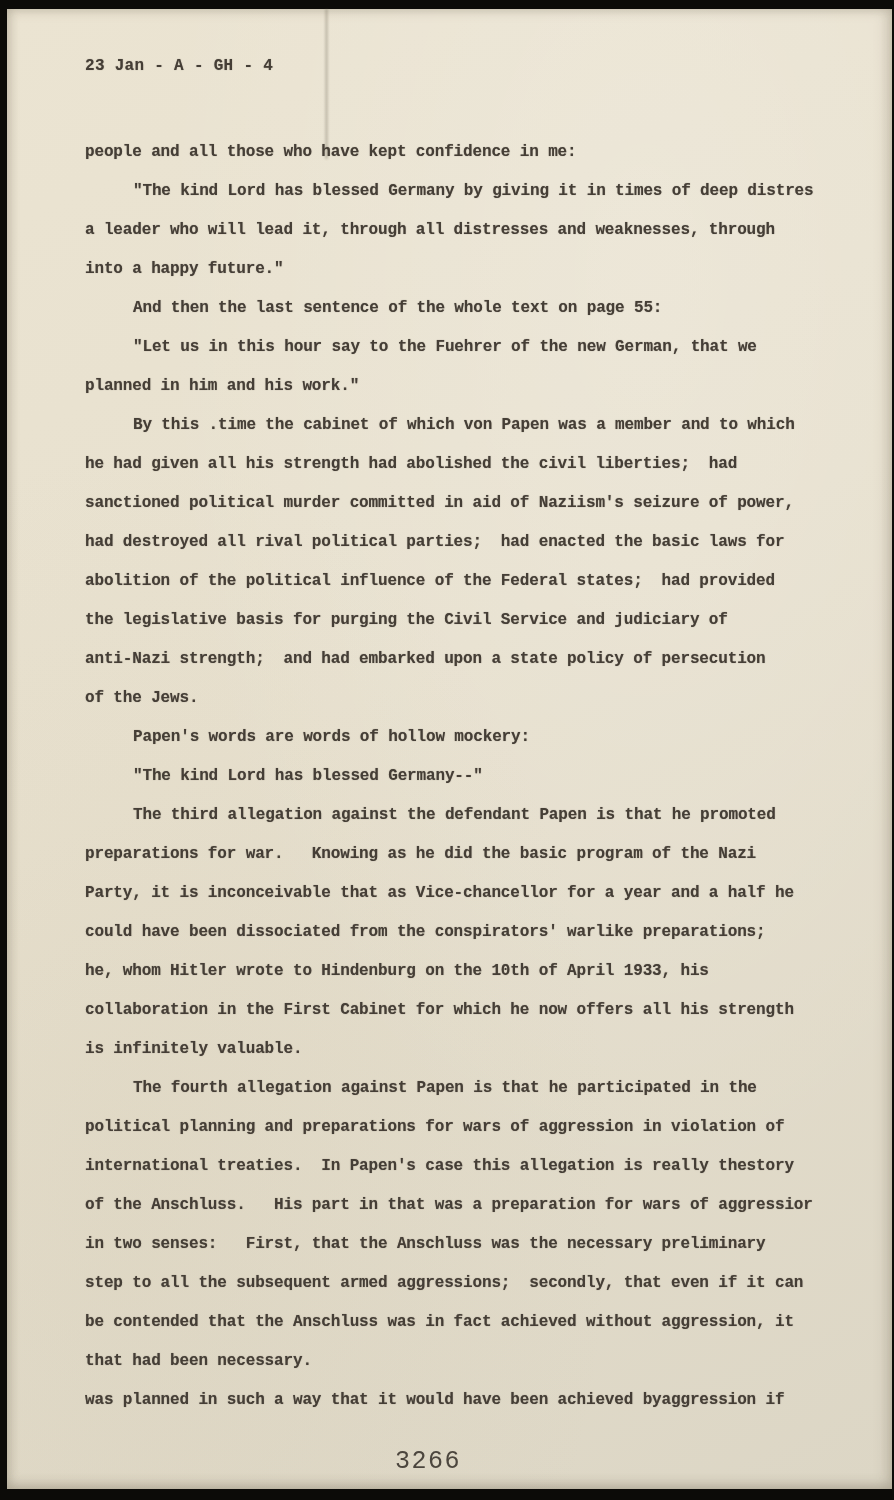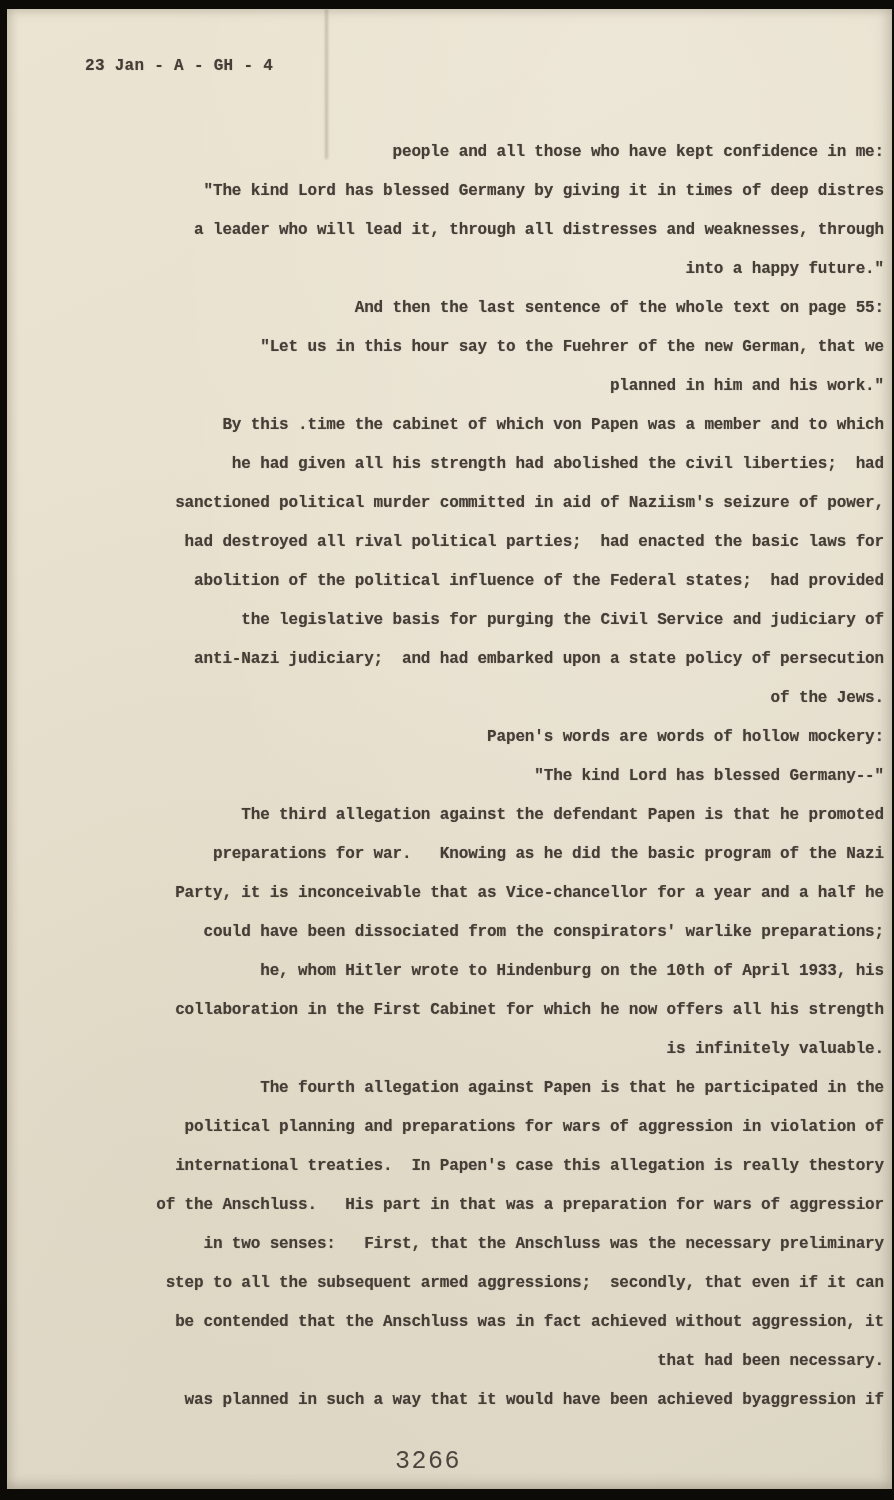--- a/index.html
+++ b/index.html
@@ -15,21 +15,20 @@
     position: absolute;
     left: 7px; top: 9px; right: 2px; bottom: 11px;
     background:
       radial-gradient(ellipse at 72% 18%, rgba(255,255,255,0.18), transparent 55%),
       radial-gradient(ellipse at 15% 80%, rgba(190,175,140,0.10), transparent 45%),
       linear-gradient(155deg, var(--paper-light) 0%, var(--paper) 45%, var(--paper-dark) 100%);
     box-shadow:
       inset -5px 0 14px rgba(110,100,80,0.22),
       inset 0 -5px 12px rgba(110,100,80,0.18),
       inset 4px 0 10px rgba(110,100,80,0.15);
-    text-align: right;
   }
   .fold-mark {
     position: absolute;
     left: 318px; top: 0;
     width: 3px; height: 150px;
     background: rgba(105,98,80,0.28);
     filter: blur(1.2px);
   }
   .typetext {
     color: var(--ink);
@@ -38,21 +37,21 @@
   }
   .doc-header {
     position: absolute;
     left: 78px; top: 48px;
     font-size: 16px;
     letter-spacing: 0.3px;
     white-space: pre;
   }
   .doc-body {
     position: absolute;
-    left: 78px; top: 124px; right: 8px; margin-left: 8px;
+    left: 78px; top: 124px; right: 8px;
   }
   .line {
     white-space: pre;
     font-size: 16px;
     letter-spacing: -0.15px;
     line-height: 39px;
     height: 39px;
     overflow: hidden;
   }
   .line.indent { padding-left: 48px; }
@@ -80,21 +79,21 @@
       <div class="line">into a happy future."</div>
       <div class="line indent">And then the last sentence of the whole text on page 55:</div>
       <div class="line indent">"Let us in this hour say to the Fuehrer of the new German, that we</div>
       <div class="line">planned in him and his work."</div>
       <div class="line indent">By this .time the cabinet of which von Papen was a member and to which</div>
       <div class="line">he had given all his strength had abolished the civil liberties;  had</div>
       <div class="line">sanctioned political murder committed in aid of Naziism's seizure of power,</div>
       <div class="line">had destroyed all rival political parties;  had enacted the basic laws for</div>
       <div class="line">abolition of the political influence of the Federal states;  had provided</div>
       <div class="line">the legislative basis for purging the Civil Service and judiciary of</div>
-      <div class="line">anti-Nazi judiciary;  and had embarked upon a state policy of persecution</div>
+      <div class="line">anti-Nazi strength;  and had embarked upon a state policy of persecution</div>
       <div class="line">of the Jews.</div>
       <div class="line indent">Papen's words are words of hollow mockery:</div>
       <div class="line indent">"The kind Lord has blessed Germany--"</div>
       <div class="line indent">The third allegation against the defendant Papen is that he promoted</div>
       <div class="line">preparations for war.   Knowing as he did the basic program of the Nazi</div>
       <div class="line">Party, it is inconceivable that as Vice-chancellor for a year and a half he</div>
       <div class="line">could have been dissociated from the conspirators' warlike preparations;</div>
       <div class="line">he, whom Hitler wrote to Hindenburg on the 10th of April 1933, his</div>
       <div class="line">collaboration in the First Cabinet for which he now offers all his strength</div>
       <div class="line">is infinitely valuable.</div>

